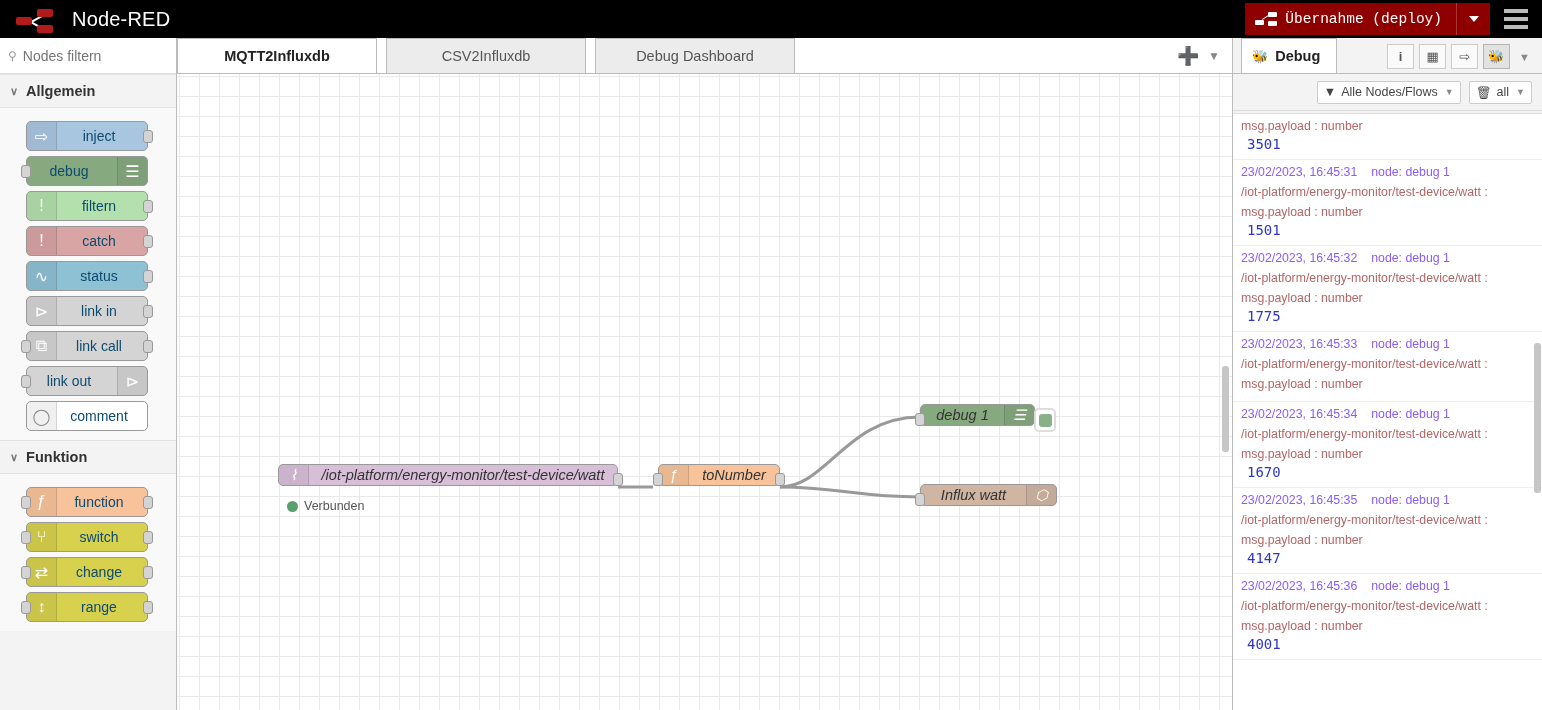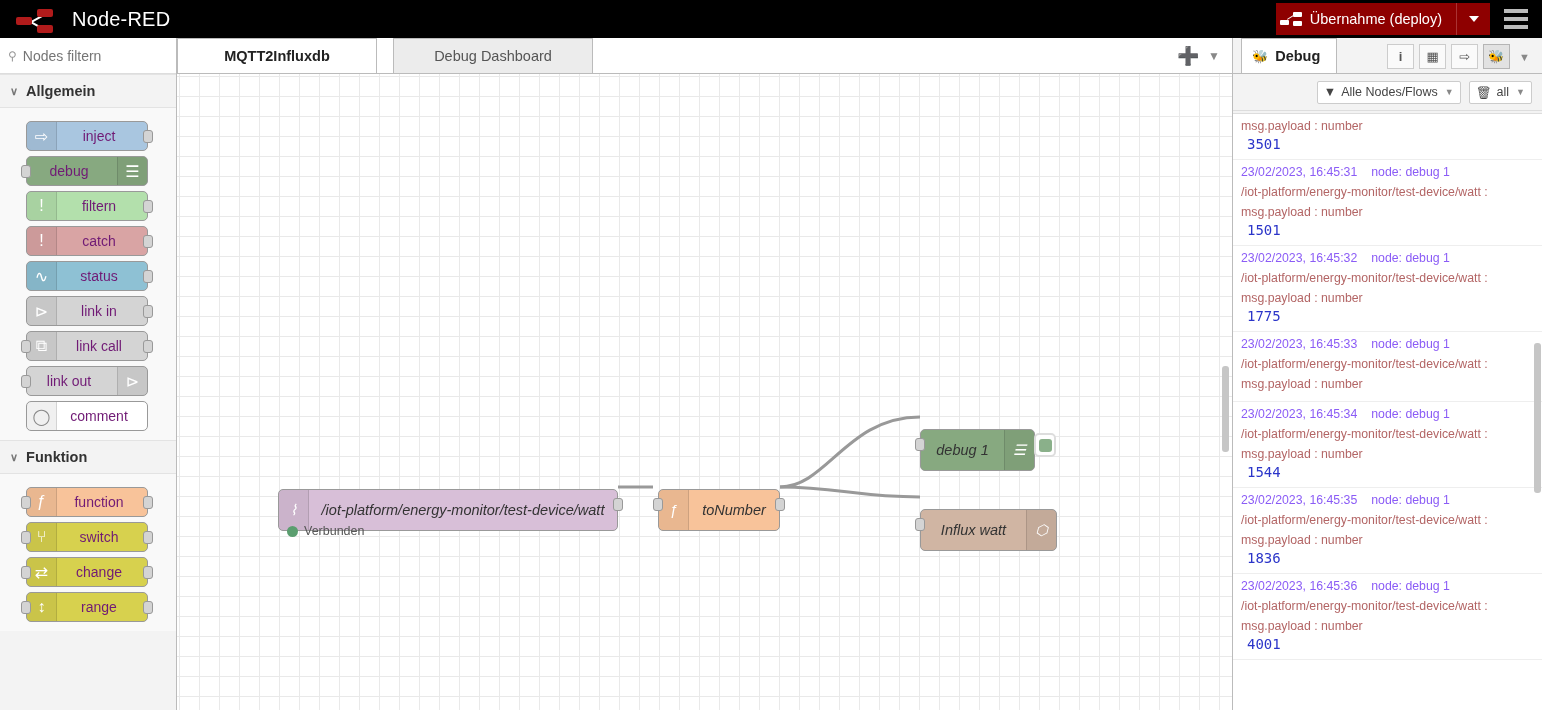--- a/index.html
+++ b/index.html
@@ -30,22 +30,22 @@
   .nr-logo .l2 { width: 16px; left: 15px; top: 15px; transform: rotate(29deg); }
   #brand {
     color: #fff; font-size: 20px; margin-left: 12px; letter-spacing: .2px;
   }
   #header-right {
     margin-left: auto; display: flex; align-items: center; height: 38px;
   }
   #deploy-btn {
     display: flex; align-items: center; height: 32px;
     background: #8e0000; color: #fff; border: none;
-    padding: 0 14px 0 4px; cursor: pointer; font-size: 14.5px;
-    font-family: Liberation Sans, sans-serif;
+    padding: 0 14px 0 10px; cursor: pointer; font-size: 14.5px;
+    font-family: Liberation Mono, monospace;
   }
   #deploy-btn .dicon { width: 22px; height: 16px; position: relative; margin-right: 8px; }
   #deploy-btn .dicon i {
     position: absolute; background: #fff; border-radius: 1px;
   }
   #deploy-btn .dicon .d1 { width: 9px; height: 5px; left: 0; top: 9px; }
   #deploy-btn .dicon .d2 { width: 9px; height: 5px; left: 13px; top: 1px; }
   #deploy-btn .dicon .d3 { width: 9px; height: 5px; left: 13px; top: 10px; }
   #deploy-btn .dicon .dl { width: 9px; height: 1.4px; left: 7px; top: 8px; transform: rotate(-32deg); transform-origin: 0 0; }
   #deploy-arrow {
@@ -86,21 +86,21 @@
     font-weight: bold; font-size: 14.5px; color: #333; cursor: pointer;
   }
   .chev { color: #777; font-size: 11px; }
   .cat-body { padding: 8px 0 4px 0; background: #f9f9f9; }
   .pal-node {
     position: relative; width: 122px; height: 30px; margin: 5px auto 5px 26px;
     border: 1px solid #999; border-radius: 5px; display: flex; align-items: center;
     cursor: move; overflow: visible;
   }
   .pal-node .pn-label {
-    flex: 1; text-align: center; font-size: 14px; color: #701a75;
+    flex: 1; text-align: center; font-size: 14px; color: #0c4a6e;
     white-space: nowrap; padding-right: 6px;
   }
   .pal-node .pn-ic {
     width: 30px; height: 100%; display: flex; align-items: center;
     justify-content: center; color: #fff; font-size: 16px;
     background: rgba(0,0,0,0.06);
   }
   .pal-node .pn-ic.left  { border-right: 1px solid rgba(0,0,0,0.12); border-radius: 4px 0 0 4px; }
   .pal-node .pn-ic.right { border-left: 1px solid rgba(0,0,0,0.12); border-radius: 0 4px 4px 0; }
   .port {
@@ -109,24 +109,24 @@
   }
   .port.in  { left: -6px; }
   .port.out { right: -6px; }
 
   
   #tabbar {
     position: absolute; top: 38px; left: 177px; width: 1055px; height: 36px;
     background: #fff; border-bottom: 1px solid #bbb; display: flex; align-items: flex-end;
   }
   .flowtab {
-    height: 35px; min-width: 200px; padding: 9px 14px;
-    display: flex; align-items: flex-start; justify-content: center;
+    height: 35px; min-width: 200px; padding: 2px 14px;
+    display: flex; align-items: center; justify-content: center;
     border: 1px solid #bbb; border-bottom: none; background: #ececec;
-    color: #555; font-size: 14.5px; cursor: pointer; margin-right: 16px;
+    color: #555; font-size: 14.5px; cursor: pointer; margin-right: 9px;
     white-space: nowrap;
   }
   .flowtab.active {
     background: #fff; color: #222; font-weight: bold; position: relative; z-index: 2;
   }
   #tab-actions { margin-left: auto; display: flex; align-items: center; gap: 8px; padding: 0 12px 6px 0; }
   #tab-actions .tb-btn { color: #888; cursor: pointer; font-size: 18px; }
 
   
   #canvas {
@@ -140,23 +140,23 @@
   }
   #canvas-scroll-v {
     position: absolute; top: 74px; left: 1222px; width: 8px; height: 636px;
   }
   #canvas-scroll-v .thumb {
     position: absolute; top: 292px; left: 0; width: 7px; height: 86px;
     background: #c6c6c6; border-radius: 3px;
   }
 
   .node {
-    position: absolute; height: 42px; border: 1px solid #999;
+    position: absolute; height: 22px; border: 1px solid #999;
     border-radius: 5px; display: flex; align-items: center;
-    cursor: move; font-size: 14.5px; font-style: italic; color: #333; margin-top: 25px;
+    cursor: move; font-size: 14.5px; font-style: italic; color: #333;
   }
   .node .nlabel { flex: 1; text-align: center; white-space: nowrap; padding: 0 8px; }
   .node .nic {
     width: 30px; height: 100%; display: flex; align-items: center;
     justify-content: center; color: #fff; background: rgba(0,0,0,0.06);
   }
   .node .nic.left  { border-right: 1px solid rgba(0,0,0,0.12); border-radius: 4px 0 0 4px; }
   .node .nic.right { border-left: 1px solid rgba(0,0,0,0.12); border-radius: 0 4px 4px 0; }
   .nstatus {
     position: absolute; left: 8px; top: 34px; display: flex; align-items: center;
@@ -355,20 +355,23 @@
       </div>
     </div>
 </div>
 
 <div id="tabbar">
   <div id="flowtabs" style="display:flex;align-items:flex-end;">
       <div class="flowtab active">
         <span>MQTT2Influxdb</span>
       </div>
       <div class="flowtab">
+        <span>CSV2Influxdb</span>
+      </div>
+      <div class="flowtab">
         <span>Debug Dashboard</span>
       </div>
     </div>
   <div id="tab-actions">
     <span class="tb-btn">➕</span>
     <span class="tb-btn" style="font-size:12px;">▼</span>
   </div>
 </div>
 
 <div id="canvas">
@@ -459,27 +462,27 @@
       </div>
       <div class="dbg-msg">
         <div class="dbg-meta"><span>23/02/2023, 16:45:33</span><span class="node-name">node: debug 1</span></div>
         <div class="dbg-topic">/iot-platform/energy-monitor/test-device/watt :</div>
         <div class="dbg-prop">msg.payload : number</div>
       </div>
       <div class="dbg-msg">
         <div class="dbg-meta"><span>23/02/2023, 16:45:34</span><span class="node-name">node: debug 1</span></div>
         <div class="dbg-topic">/iot-platform/energy-monitor/test-device/watt :</div>
         <div class="dbg-prop">msg.payload : number</div>
-        <div class="dbg-value">1544</div>
+        <div class="dbg-value">1670</div>
       </div>
       <div class="dbg-msg">
         <div class="dbg-meta"><span>23/02/2023, 16:45:35</span><span class="node-name">node: debug 1</span></div>
         <div class="dbg-topic">/iot-platform/energy-monitor/test-device/watt :</div>
         <div class="dbg-prop">msg.payload : number</div>
-        <div class="dbg-value">1836</div>
+        <div class="dbg-value">4147</div>
       </div>
       <div class="dbg-msg">
         <div class="dbg-meta"><span>23/02/2023, 16:45:36</span><span class="node-name">node: debug 1</span></div>
         <div class="dbg-topic">/iot-platform/energy-monitor/test-device/watt :</div>
         <div class="dbg-prop">msg.payload : number</div>
         <div class="dbg-value">4001</div>
       </div>
     </div>
   <div id="dbg-scroll">
     <div class="thumb2"></div>

